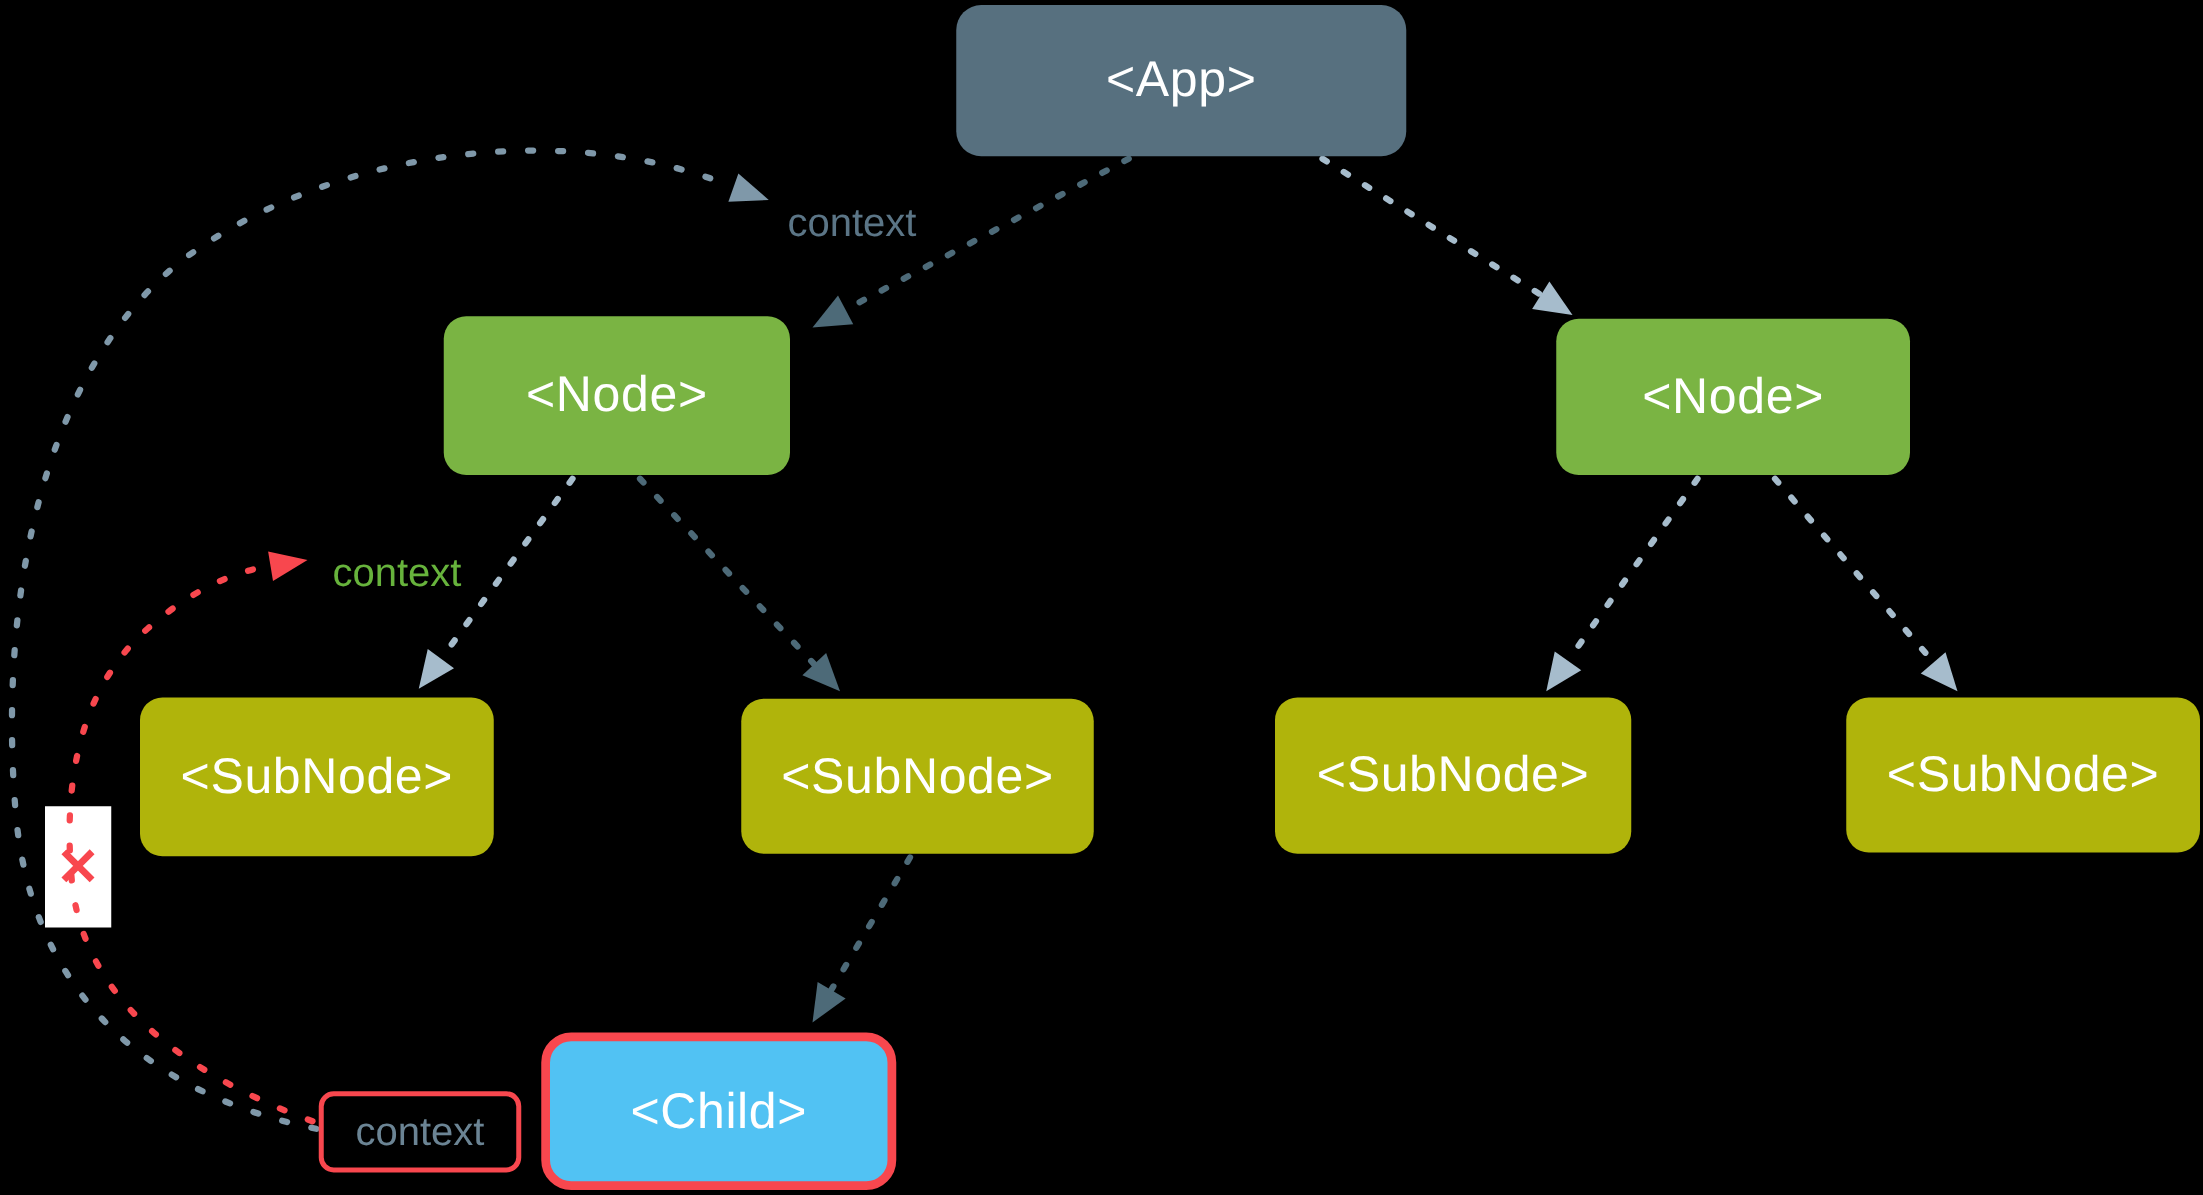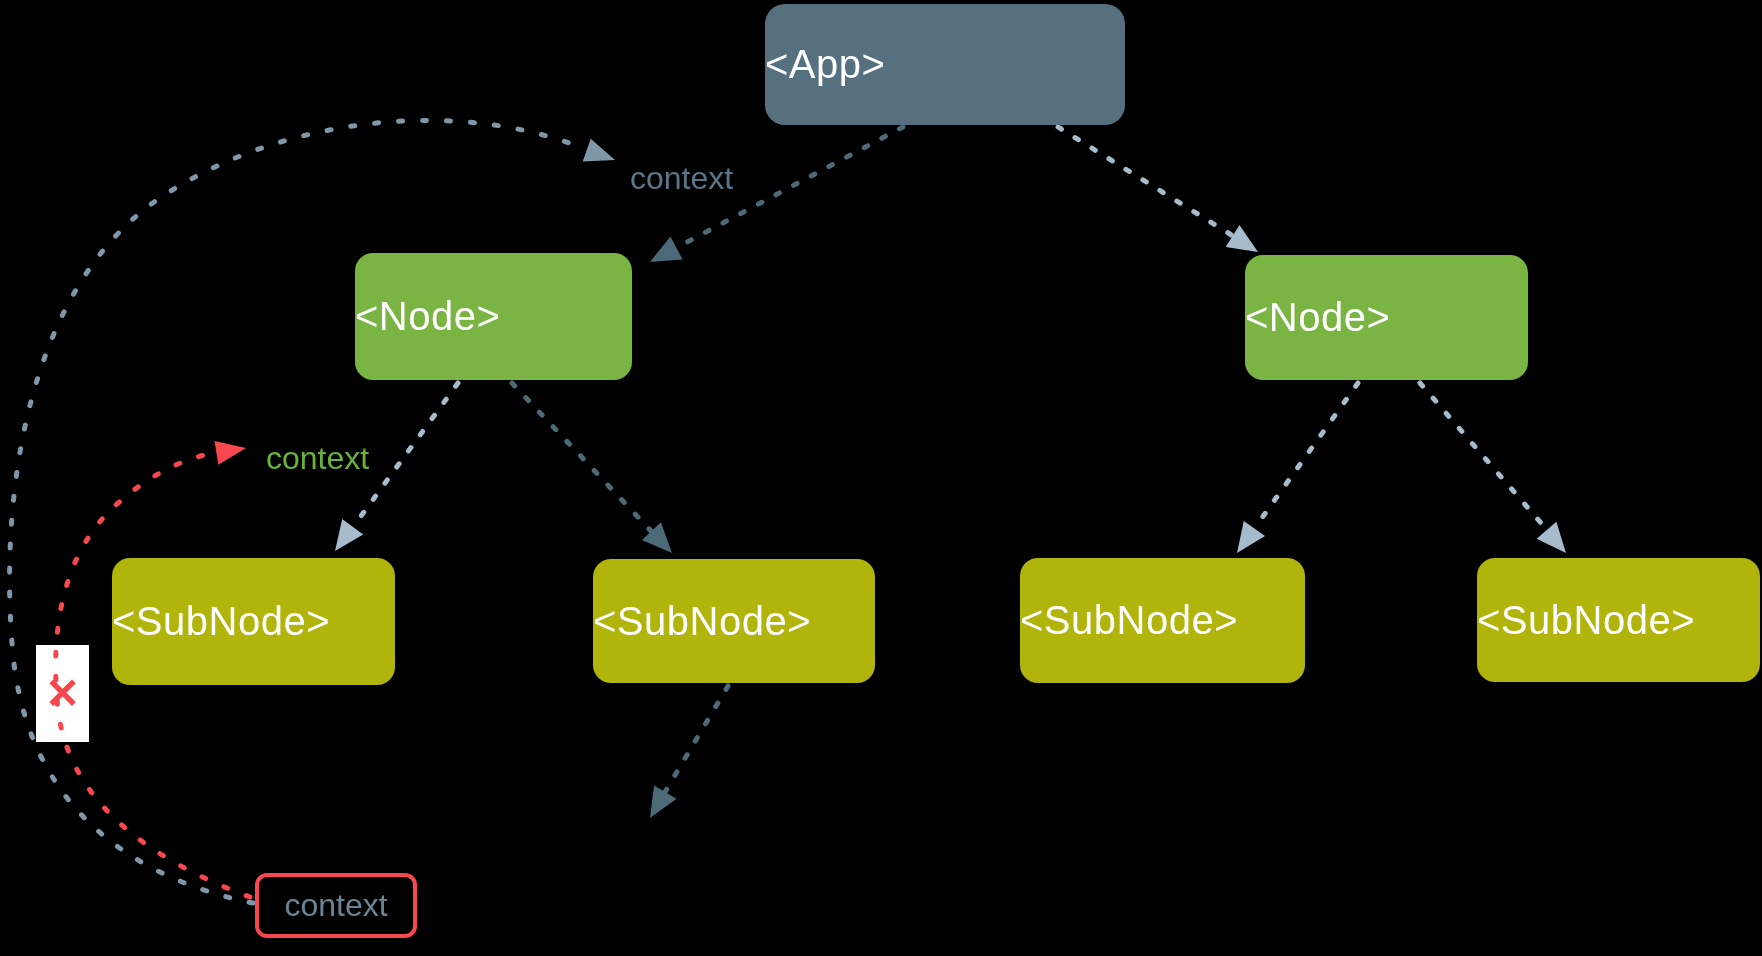--- a/index.html
+++ b/index.html
@@ -3,21 +3,21 @@
 <meta charset="utf-8">
 <style>
   html,body{margin:0;padding:0;background:#000;}
   .stage{
     position:relative;width:1762px;height:956px;background:#000;
     font-family:"Liberation Sans", sans-serif;overflow:hidden;
   }
   .stage svg.edges{position:absolute;left:0;top:0;z-index:2;pointer-events:none;}
 
   .box{
-    position:absolute;display:flex;align-items:center;justify-content:flex-start;
+    position:absolute;display:flex;align-items:center;justify-content:center;
     color:#ffffff;font-size:40px;letter-spacing:0.5px;z-index:3;box-sizing:border-box;
   }
   .app     {left:765px; top:4px;  width:360px;height:121px;border-radius:20px;background:var(--c-app);}
   .nodeL   {left:355px; top:253px;width:277px;height:127px;border-radius:18px;background:var(--c-node);}
   .nodeR   {left:1245px;top:255px;width:283px;height:125px;border-radius:18px;background:var(--c-node);}
   .sub1    {left:112px; top:558px;width:283px;height:127px;border-radius:18px;background:var(--c-subnode);}
   .sub2    {left:593px; top:559px;width:282px;height:124px;border-radius:18px;background:var(--c-subnode);}
   .sub3    {left:1020px;top:558px;width:285px;height:125px;border-radius:18px;background:var(--c-subnode);}
   .sub4    {left:1477px;top:558px;width:283px;height:124px;border-radius:18px;background:var(--c-subnode);}
   .child   {left:433px; top:826px;width:284px;height:126px;border-radius:24px;background:var(--c-child);
@@ -102,20 +102,23 @@
     </div>
   <div class="box sub2">
       <span>&lt;SubNode&gt;</span>
     </div>
   <div class="box sub3">
       <span>&lt;SubNode&gt;</span>
     </div>
   <div class="box sub4">
       <span>&lt;SubNode&gt;</span>
     </div>
+  <div class="box child">
+      <span>&lt;Child&gt;</span>
+    </div>
 
   <div class="lbl lbl-top">context</div>
   <div class="lbl lbl-green">context</div>
 
   <div class="x-glyph">✕</div>
 
   <div class="ctxbox">
     <span>context</span>
   </div>
 

